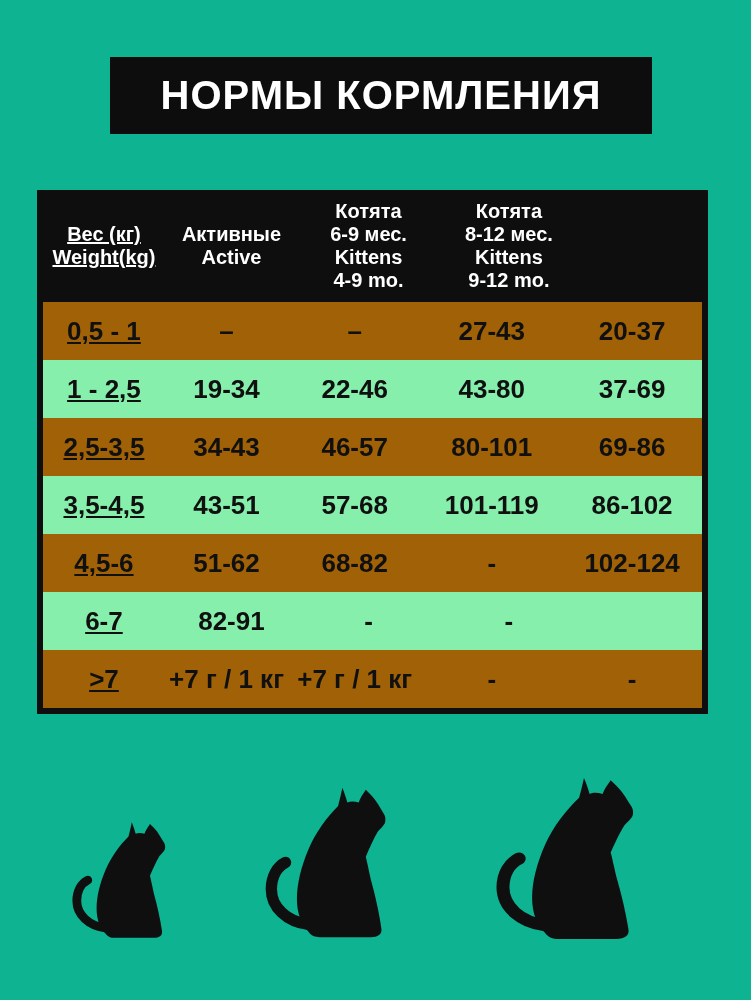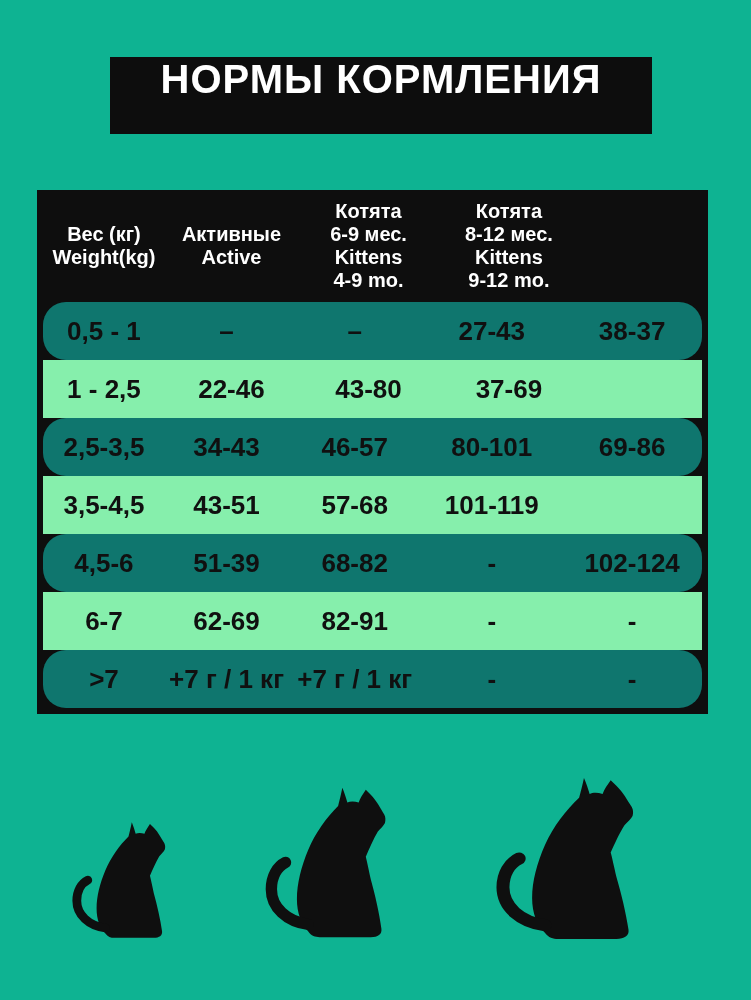--- a/index.html
+++ b/index.html
@@ -7,48 +7,48 @@
     position:relative;
     width:751px;height:1000px;
     background:#0eb392;
     overflow:hidden;
     font-family:"Liberation Sans","DejaVu Sans",sans-serif;
   }
   
   .banner{
     position:absolute;left:110px;top:57px;width:542px;height:77px;
     background:#0d0d0d;
-    display:flex;justify-content:center;
+    display:flex;align-items:center;justify-content:center;
   }
   .banner h1{
     margin:0;color:#ffffff;font-size:40px;font-weight:800;
     letter-spacing:1px;white-space:nowrap;
   }
   
   .ftable{
     position:absolute;left:37px;top:190px;width:671px;
     background:#0e0e0e;
     padding:0 6px 6px 6px;
     box-sizing:border-box;
   }
   .thead{
     display:flex;height:112px;background:#0e0e0e;color:#ffffff;
   }
   .th{
     display:flex;flex-direction:column;align-items:center;justify-content:center;
     font-size:20px;font-weight:600;line-height:23px;text-align:center;
   }
   .trow{display:flex;height:58px;}
-  .trow.light{background:#0f766e;border-radius:23px;}
+  .trow.light{background:#a16207;}
   .trow.dark{background:#86efac;}
   .td{
     display:flex;align-items:center;justify-content:center;
     font-size:26px;font-weight:600;color:#101010;white-space:nowrap;
   }
-  .c0{width:18.5%;} .c1{width:18.7%;} .c2{width:20.2%;} .c3{width:21.4%;} .c4{width:21.2%;}
+  .c0{width:18.5%;text-decoration:underline;} .c1{width:18.7%;} .c2{width:20.2%;} .c3{width:21.4%;} .c4{width:21.2%;}
   
   .cat{position:absolute;}
   .cat1{left:68px;bottom:60px;width:110px;height:122px;}
   .cat2{left:260px;bottom:60px;width:142px;height:158px;}
   .cat3{left:490px;bottom:58px;width:162px;height:170px;}
 </style>
 </head>
 <body>
 
 <div class="page">
@@ -80,56 +80,57 @@
         <span>Kittens</span>
         <span>9-12 mo.</span>
       </div>
     </div>
 
     <div class="trow light">
       <div class="td c0">0,5 - 1</div>
       <div class="td c1">–</div>
       <div class="td c2">–</div>
       <div class="td c3">27-43</div>
-      <div class="td c4">38-37</div>
+      <div class="td c4">20-37</div>
     </div>
 
     <div class="trow dark">
       <div class="td c0">1 - 2,5</div>
+      <div class="td c1">19-34</div>
       <div class="td c2">22-46</div>
       <div class="td c3">43-80</div>
       <div class="td c4">37-69</div>
     </div>
 
     <div class="trow light">
       <div class="td c0">2,5-3,5</div>
       <div class="td c1">34-43</div>
       <div class="td c2">46-57</div>
       <div class="td c3">80-101</div>
       <div class="td c4">69-86</div>
     </div>
 
     <div class="trow dark">
       <div class="td c0">3,5-4,5</div>
       <div class="td c1">43-51</div>
       <div class="td c2">57-68</div>
       <div class="td c3">101-119</div>
+      <div class="td c4">86-102</div>
     </div>
 
     <div class="trow light">
       <div class="td c0">4,5-6</div>
-      <div class="td c1">51-39</div>
+      <div class="td c1">51-62</div>
       <div class="td c2">68-82</div>
       <div class="td c3">-</div>
       <div class="td c4">102-124</div>
     </div>
 
     <div class="trow dark">
       <div class="td c0">6-7</div>
-      <div class="td c1">62-69</div>
       <div class="td c2">82-91</div>
       <div class="td c3">-</div>
       <div class="td c4">-</div>
     </div>
 
     <div class="trow light">
       <div class="td c0">&gt;7</div>
       <div class="td c1">+7 г / 1 кг</div>
       <div class="td c2">+7 г / 1 кг</div>
       <div class="td c3">-</div>

